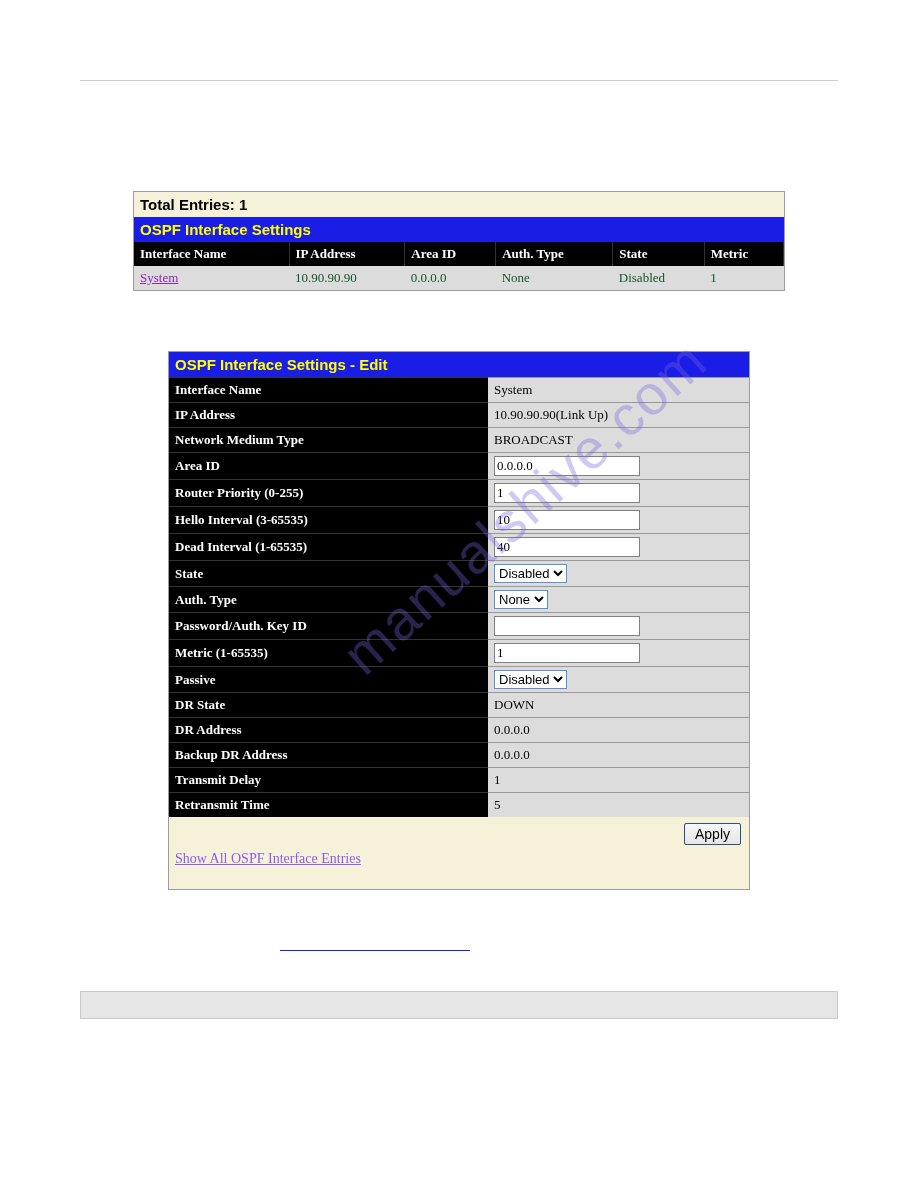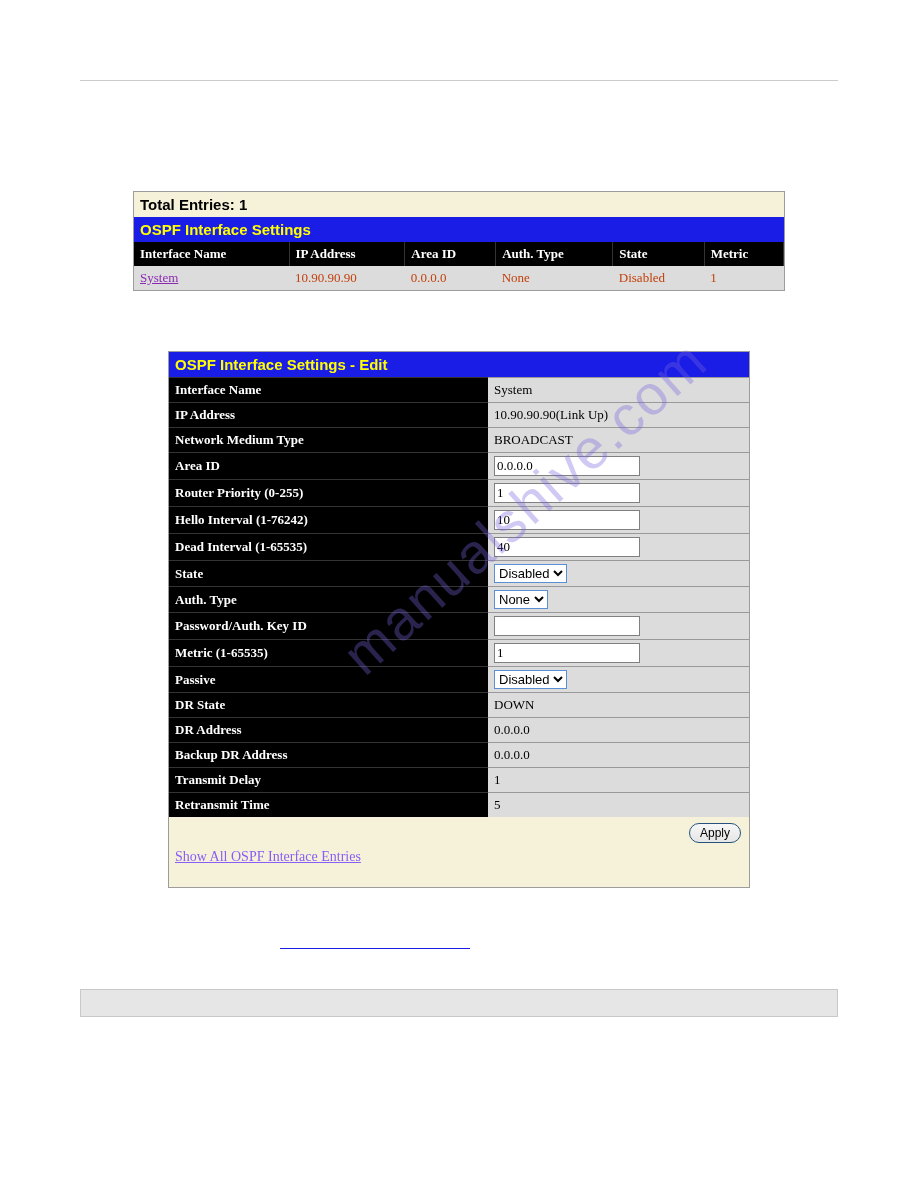--- a/index.html
+++ b/index.html
@@ -46,21 +46,21 @@
   color: #fff;
   font-family: Georgia, 'Times New Roman', serif;
   font-weight: bold;
   text-align: left;
   padding: 4px 6px;
   border-right: 1px solid #333;
 }
 .data-row td {
   background: #dcdcdc;
   font-family: Georgia, 'Times New Roman', serif;
-  color: #c2410c;
+  color: #14532d;
   padding: 4px 6px;
 }
 .data-row td.link-cell {
   color: #8b2ab3;
   text-decoration: underline;
   cursor: pointer;
 }
 
 .form-row-label {
   background: #000;
@@ -87,24 +87,24 @@
 .form-row-val select {
   font-size: 13px;
   border: 1px solid #5a8fd6;
   background: #fff;
 }
 .apply-row {
   text-align: right;
   padding: 6px 8px 4px 0;
 }
 .apply-btn {
-  font-size: 12px;
+  font-size: 14px;
   padding: 2px 10px;
   border: 1px solid #26537c;
-  border-radius: 11px;
+  border-radius: 2px;
   background: linear-gradient(#f7f7f7, #e6e6e6);
   cursor: pointer;
 }
 .show-all-link {
   color: #8b5cf6;
   text-decoration: underline;
   font-family: "Times New Roman", serif;
   font-size: 14px;
   padding: 2px 6px 6px 6px;
   display: inline-block;
@@ -189,21 +189,21 @@
     </tr>
     <tr>
       <td class="form-row-label">Area ID</td>
       <td class="form-row-val"><input type="text" value="0.0.0.0" style=""></td>
     </tr>
     <tr>
       <td class="form-row-label">Router Priority (0-255)</td>
       <td class="form-row-val"><input type="text" value="1" style=""></td>
     </tr>
     <tr>
-      <td class="form-row-label">Hello Interval (1-76242)</td>
+      <td class="form-row-label">Hello Interval (3-65535)</td>
       <td class="form-row-val"><input type="text" value="10" style=""></td>
     </tr>
     <tr>
       <td class="form-row-label">Dead Interval (1-65535)</td>
       <td class="form-row-val"><input type="text" value="40" style=""></td>
     </tr>
     <tr>
       <td class="form-row-label">State</td>
       <td class="form-row-val"><select><option>Disabled</option></select></td>
     </tr>

